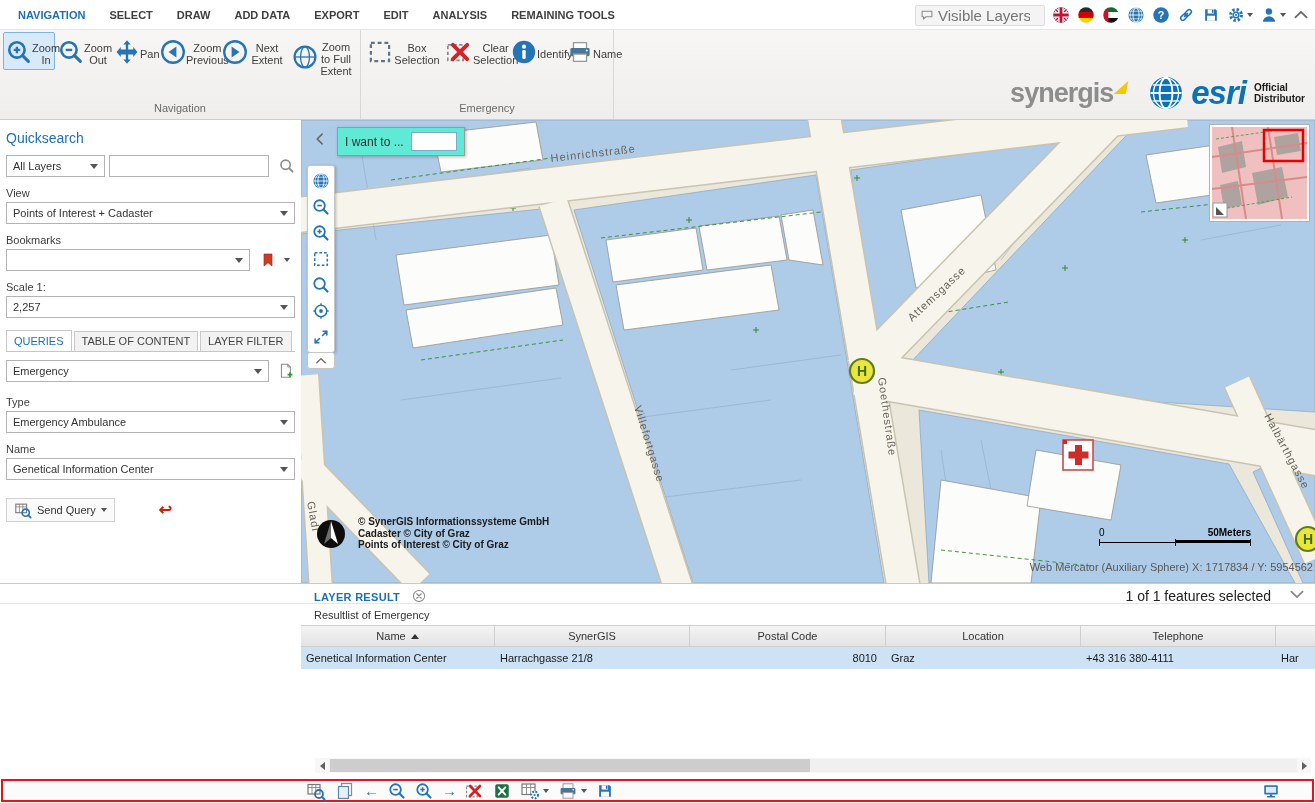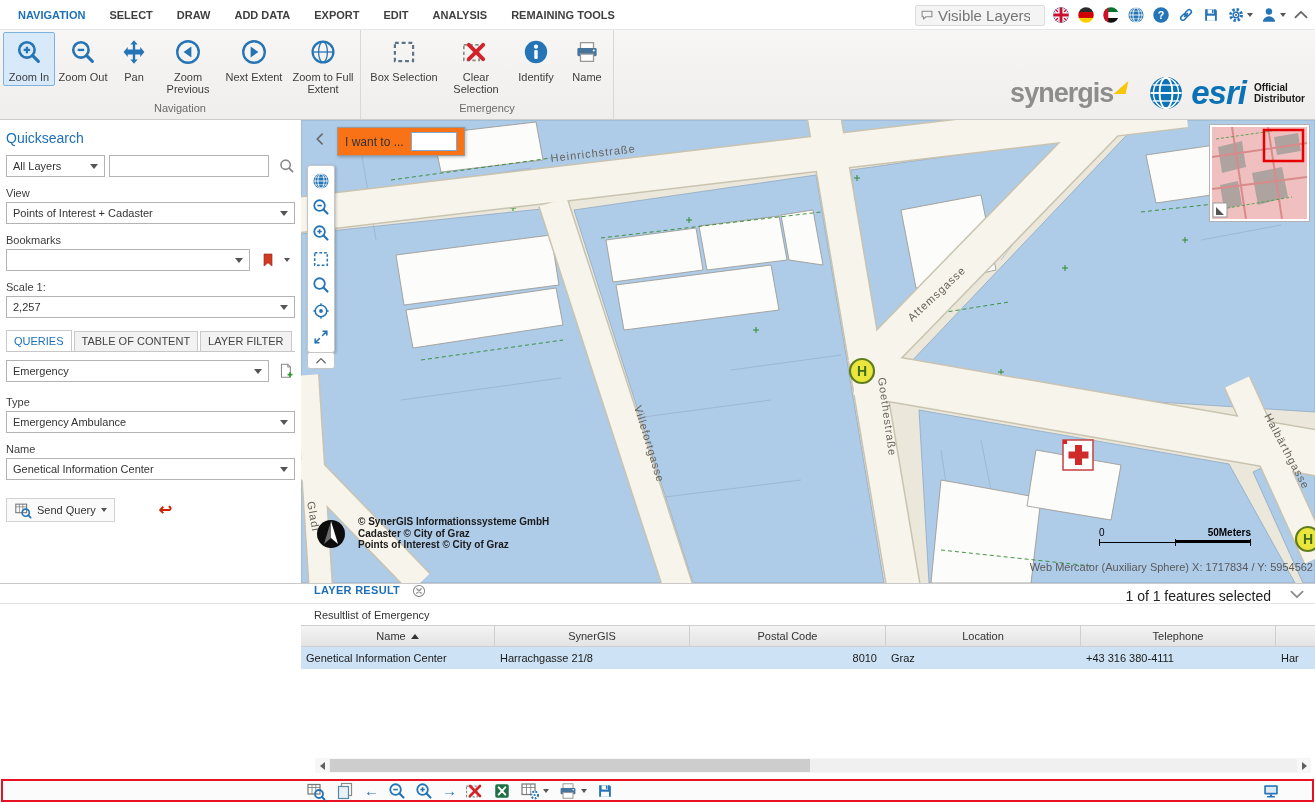--- a/index.html
+++ b/index.html
@@ -18,21 +18,21 @@
 .mtab{padding:0 12px;line-height:30px;font-size:11px;font-weight:bold;color:#3f3f3f;cursor:pointer;white-space:nowrap}
 .mtab.active{color:#1d6fb8}
 #menu-right{position:absolute;right:6px;top:0;height:30px;display:flex;align-items:center;gap:7px}
 .vl-box{width:130px;height:21px;background:#f4f4f4;border:1px solid #dcdcdc;border-radius:2px;display:flex;align-items:center;padding:0 4px;gap:4px}
 .vl-box input{border:none;background:transparent;font-size:15px;color:#9a9a9a;width:92px;outline:none;font-family:inherit}
 .mr-btn{display:flex;align-items:center;cursor:pointer}
 
 #ribbon{position:absolute;left:0;top:30px;width:1315px;height:90px;background:linear-gradient(#f7f6f5,#efeeec);border-bottom:1px solid #cfcdca;display:flex}
 .rgroup{display:flex;flex-direction:column;border-right:1px solid #dad8d5;padding:2px 3px 0 3px}
 .rtools{display:flex;align-items:flex-start;flex:1}
-.rtool{display:flex;flex-direction:column;align-items:center;padding:4px 2px 2px 2px;border:1px solid transparent;border-radius:2px;cursor:pointer}
+.rtool{display:flex;flex-direction:row;align-items:center;padding:4px 2px 2px 2px;border:1px solid transparent;border-radius:2px;cursor:pointer}
 .rtool.active{background:#d8eafa;border-color:#7eb3e0}
 .ricon{height:30px;display:flex;align-items:center;justify-content:center}
 .rlabel{font-size:11px;color:#3d3d3d;text-align:center;line-height:12px;margin-top:4px}
 .rgroup-label{font-size:11px;color:#6a6a6a;text-align:center;height:19px;line-height:17px}
 #brand{position:absolute;right:10px;top:44px;display:flex;align-items:center;gap:20px}
 .synergis{display:flex;align-items:flex-start}
 .synergis .txt{font-size:27px;font-weight:bold;color:#8d8d8d;letter-spacing:-1px;line-height:28px}
 .synergis .wedge{width:0;height:0;border-left:12px solid transparent;border-bottom:13px solid #f6c607;margin:2px 0 0 2px;transform:skewX(-12deg)}
 .esri{display:flex;align-items:center;gap:6px}
 .esri .etxt{font-size:33px;font-weight:bold;font-style:italic;color:#0b72b5;line-height:34px;letter-spacing:-1px}
@@ -48,38 +48,38 @@
 .sb-tab{font-size:11px;padding:0 7px;line-height:19px;color:#444;background:#f2f2f2;border:1px solid #c9c9c9;border-bottom:none;margin-right:2px;cursor:pointer;white-space:nowrap}
 .sb-tab.active{background:#fff;color:#1d6fb8;line-height:20px}
 .send-row{display:flex;align-items:center;margin-top:18px;gap:6px}
 .send-btn{display:flex;align-items:center;gap:5px;border:1px solid #d2d2d2;background:#fafafa;height:24px;padding:0 7px;cursor:pointer}
 .undo-glyph{color:#cc2200;font-size:16px;font-weight:bold;margin-left:38px;cursor:pointer;line-height:16px}
 .arrow-glyph{font-size:15px;font-weight:bold;color:#2574b5;line-height:16px}
 
 #map{position:absolute;left:301px;top:120px;width:1014px;height:463px;background:#ebe7da;overflow:hidden}
 #map .basemap{position:absolute;left:0;top:0}
 #map-collapse{position:absolute;left:12px;top:12px;cursor:pointer}
-#iwant{position:absolute;left:36px;top:7px;background:#f97316;border:1px solid #9a9a9a;box-shadow:1px 1px 3px rgba(0,0,0,.25);height:29px;display:flex;align-items:center;padding:0 7px;gap:7px;font-size:12px;color:#333}
+#iwant{position:absolute;left:36px;top:7px;background:#5eead4;border:1px solid #9a9a9a;box-shadow:1px 1px 3px rgba(0,0,0,.25);height:29px;display:flex;align-items:center;padding:0 7px;gap:7px;font-size:12px;color:#333}
 #iwant input{width:46px;height:19px;border:1px solid #7fa9d3;font-family:inherit;outline:none}
 #maptools{position:absolute;left:6px;top:45px;width:28px;background:#fff;border:1px solid #c6c6c6;border-radius:3px;box-shadow:1px 1px 3px rgba(0,0,0,.25);display:flex;flex-direction:column;align-items:center;padding:6px 0;gap:8px}
 .mtbtn{cursor:pointer;display:flex}
 #mapscroll{position:absolute;left:6px;top:232px;width:28px;height:17px;background:#fff;border:1px solid #c6c6c6;border-radius:3px;display:flex;align-items:center;justify-content:center;cursor:pointer}
 #overview{position:absolute;right:5px;top:4px;width:101px;height:98px;background:#fff;border:1px solid #b2b2b2;padding:2px;cursor:pointer}
 #mapcredit{position:absolute;left:57px;top:396px;font-size:10px;font-weight:bold;color:#1a1a1a;line-height:11.5px}
 #scalebar{position:absolute;right:64px;top:407px;width:152px;font-size:10px;color:#000}
 #scalebar .row1{display:flex;justify-content:space-between;line-height:11px}
 #scalebar .end{font-weight:bold}
 #scalebar .bar{position:relative;height:7px;margin-top:1px}
 #scalebar .base{position:absolute;left:0;top:3px;width:100%;height:1px;background:#000}
 #scalebar .tick{position:absolute;top:0;width:1px;height:7px;background:#000}
 #scalebar .fill{position:absolute;left:50%;top:1px;width:50%;height:3px;background:#000}
 #mapcoords{position:absolute;right:2px;top:441px;font-size:11px;color:#5a5a5a;white-space:nowrap}
 
 #result{position:absolute;left:0;top:583px;width:1315px;height:220px;background:#fff;border-top:1px solid #c9c9c9}
-#result-tabs{position:absolute;left:0;top:0;width:100%;height:20px;border-bottom:1px solid #e4e4e4;display:flex;align-items:flex-start}
+#result-tabs{position:absolute;left:0;top:0;width:100%;height:20px;border-bottom:1px solid #e4e4e4;display:flex;align-items:flex-end}
 #layer-result-tab{margin-left:314px;color:#1d6fb8;font-size:11px;font-weight:bold;letter-spacing:.3px;cursor:pointer}
 #tab-close{margin-left:12px;cursor:pointer;display:flex}
 #sel-status{position:absolute;right:44px;top:4px;font-size:14px;color:#222}
 #panel-collapse{position:absolute;right:10px;top:2px;cursor:pointer}
 #result-subtitle{position:absolute;left:314px;top:25px;font-size:11px;color:#333}
 #rtable{position:absolute;left:301px;top:41px;width:1014px}
 .rt-head{display:flex;height:22px;background:linear-gradient(#f4f4f4,#e3e3e3);border-top:1px solid #cfcfcf;border-bottom:1px solid #cfcfcf}
 .rt-th{font-size:11px;color:#333;display:flex;align-items:center;justify-content:center;gap:5px;border-right:1px solid #cfcfcf;cursor:pointer}
 .sort-asc{width:0;height:0;border-left:4px solid transparent;border-right:4px solid transparent;border-bottom:5px solid #333}
 .rt-row{display:flex;height:22px;background:#cde2f4;cursor:pointer}

